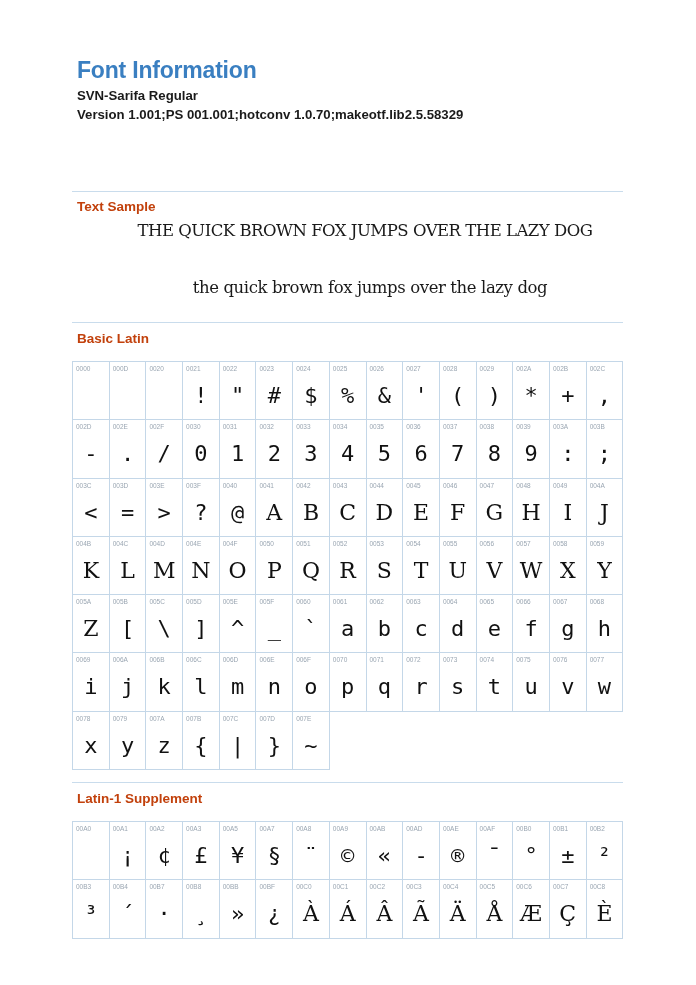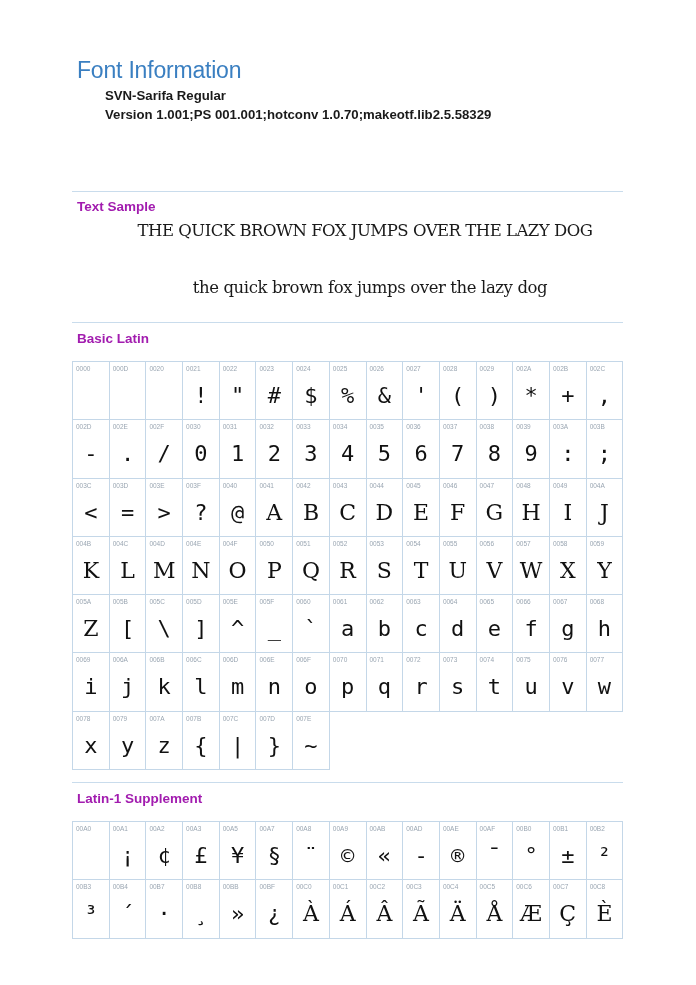--- a/index.html
+++ b/index.html
@@ -1,21 +1,21 @@
 <!DOCTYPE html>
 <html><head>
 <meta charset="utf-8">
 <style>
   html, body { margin: 0; padding: 0; background: #ffffff; }
   body { width: 696px; height: 985px; position: relative; overflow: hidden; font-family: "Liberation Sans", sans-serif; color: #111; }
-  .title { position: absolute; left: 77px; top: 57px; font-size: 23px; font-weight: normal; color: #3a7fc1; letter-spacing: -0.2px; }
+  .title { position: absolute; left: 77px; top: 57px; font-size: 23px; font-weight: bold; color: #3a7fc1; letter-spacing: -0.2px; }
   .info { position: absolute; left: 77px; top: 86px; font-size: 13.2px; font-weight: bold; line-height: 19.3px; color: #1a1a1a; }
-  .info div { white-space: nowrap; margin-left: 28px; }
+  .info div { white-space: nowrap; }
   .divider { position: absolute; left: 72px; width: 551px; height: 1px; background: #c9dcec; }
-  .section-h { position: absolute; left: 77px; font-size: 13.5px; font-weight: bold; color: #a21caf; }
+  .section-h { position: absolute; left: 77px; font-size: 13.5px; font-weight: bold; color: #c2410c; }
   .sample-upper { position: absolute; left: 0; width: 730px; top: 221px; text-align: center; font-family: "DejaVu Serif", serif; font-size: 16.5px; color: #1a1a1a; letter-spacing: -0.5px; }
   .sample-lower { position: absolute; left: 0; width: 740px; top: 278px; text-align: center; font-family: "DejaVu Serif", serif; font-size: 16.5px; color: #1a1a1a; letter-spacing: -0.4px; }
   .grid { position: absolute; left: 72px; border-top: 1px solid #c4d7e8; border-left: 1px solid #c4d7e8; display: grid; grid-template-columns: repeat(15, 36.7px); }
   .cell { box-sizing: border-box; height: 58.3px; border-right: 1px solid #c4d7e8; border-bottom: 1px solid #c4d7e8; position: relative; }
   .code { position: absolute; left: 3px; top: 3px; font-size: 6.5px; color: #9aa6b2; }
   .glyph { position: absolute; left: 0; right: 0; top: 17px; text-align: center; font-family: "DejaVu Sans Mono", monospace; font-size: 22px; color: #111; line-height: 34px; }
   .glyph.serif { font-family: "DejaVu Serif", serif; }
 </style>
 </head>
 <body>

